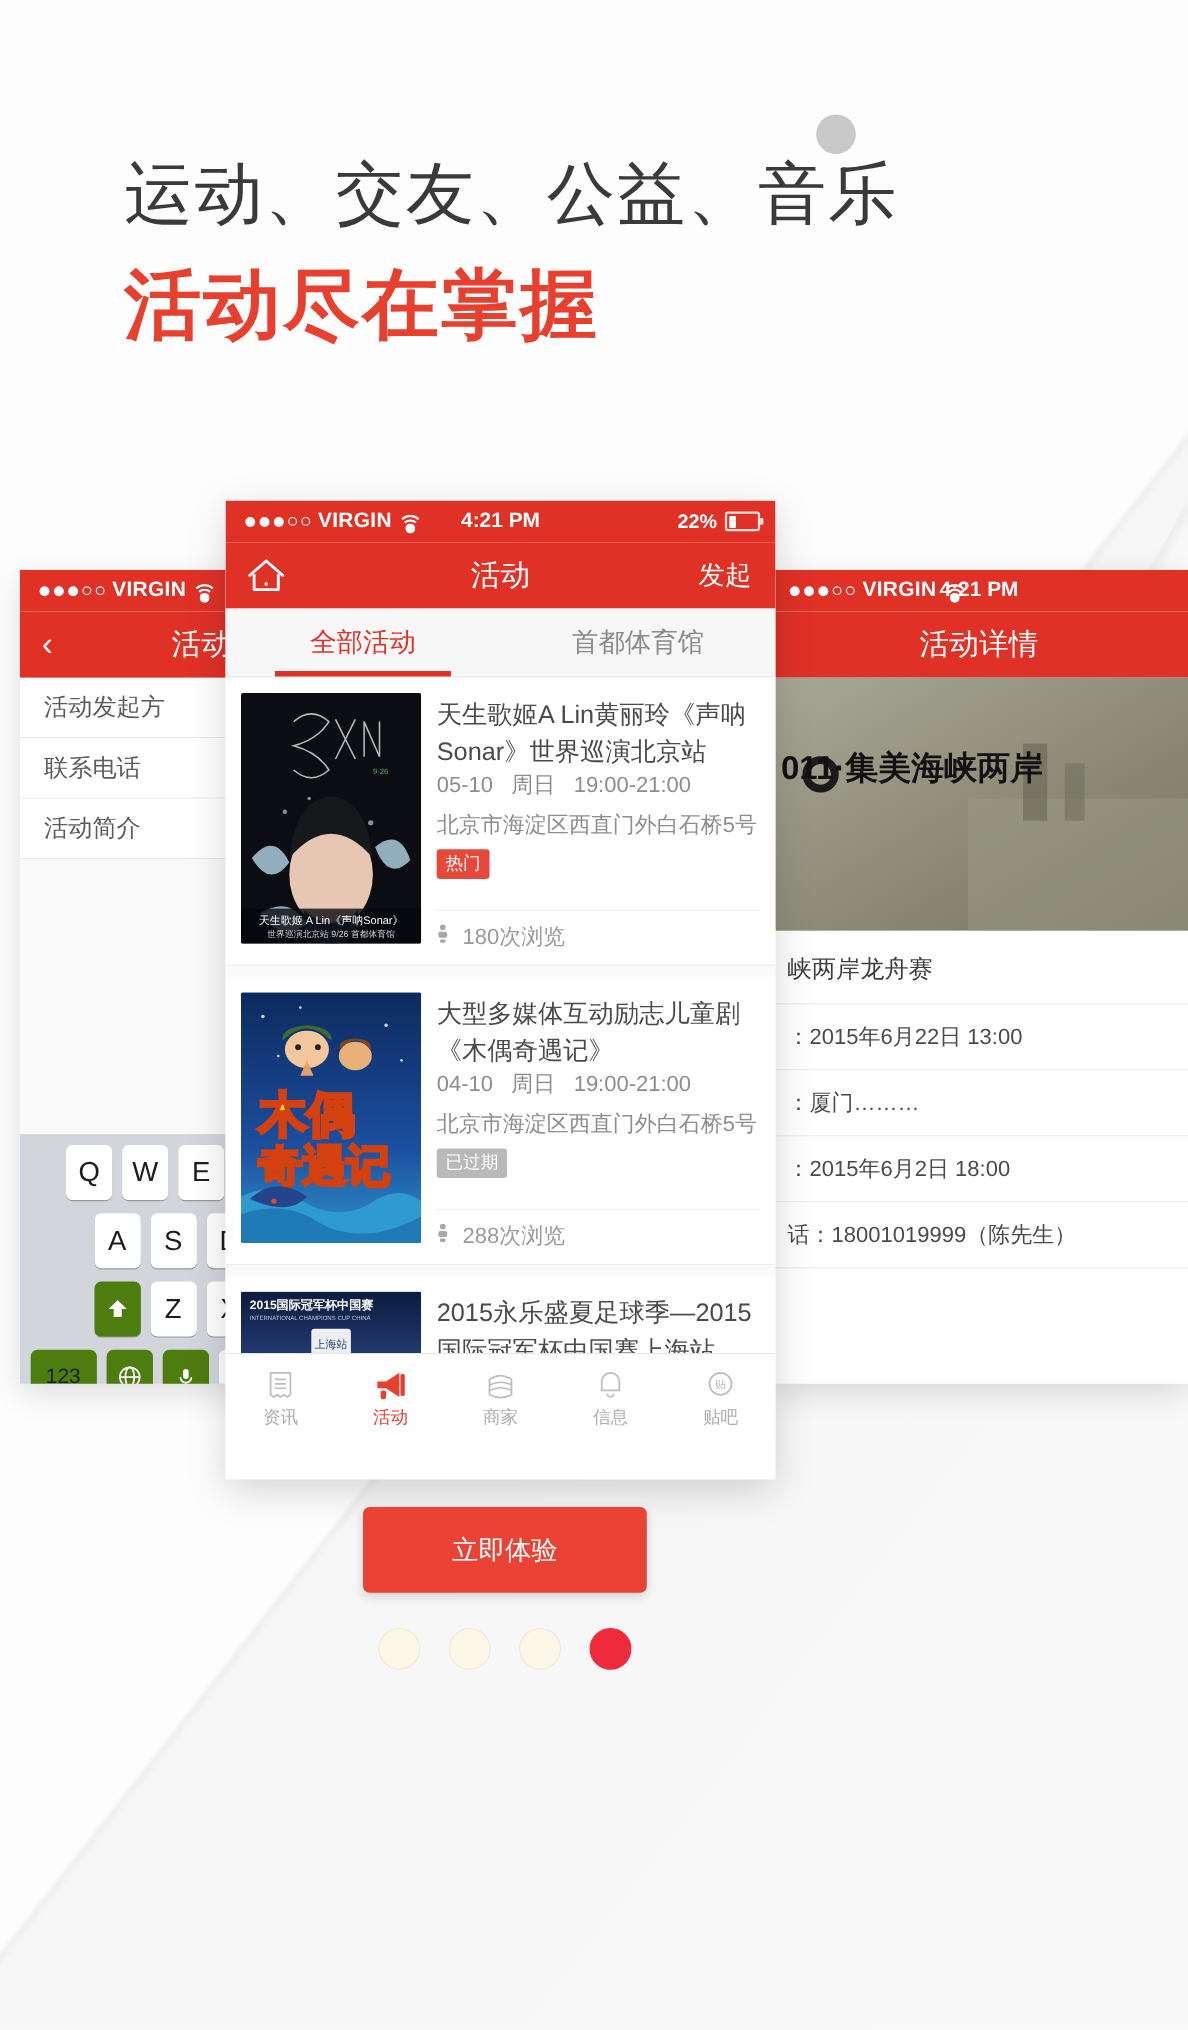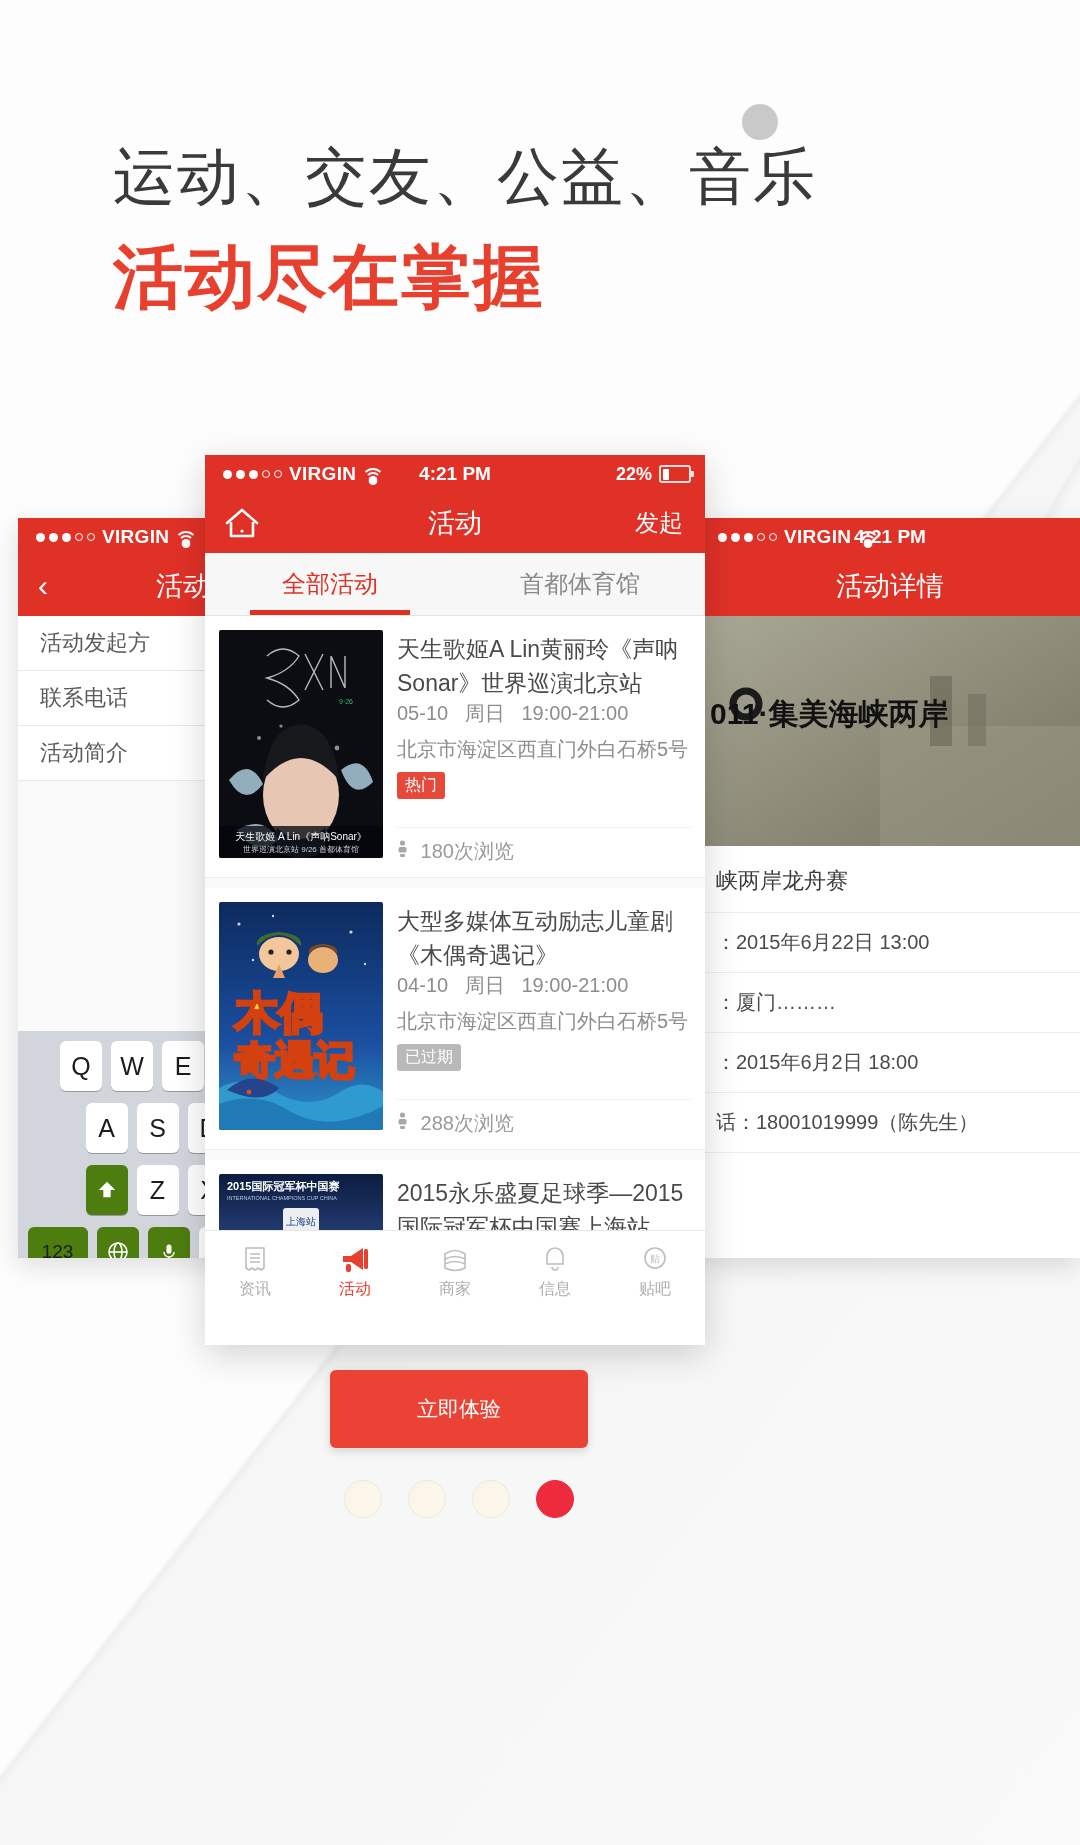--- a/index.html
+++ b/index.html
@@ -94,27 +94,27 @@
   .key{background:#fff;border-radius:6px;min-width:42px;height:50px;display:flex;align-items:center;
     justify-content:center;font-size:25px;color:#1c1c1c;box-shadow:0 1px 0 rgba(0,0,0,.28);}
   .key.dark{background:#4d7c0f;}
   .key.wide{min-width:60px;font-size:19px;}
   .key.space{min-width:140px;}
 
   
   #phone-right{left:700px;top:518px;width:380px;height:740px;
     box-shadow:0 8px 26px rgba(0,0,0,0.13);}
   .hero{height:230px;position:relative;overflow:hidden;background:#8c8a78;}
-  .hero-txt{position:absolute;left:10px;top:78px;font-size:30px;font-weight:700;color:#111;white-space:nowrap;}
+  .hero-txt{position:absolute;left:10px;top:62px;font-size:30px;font-weight:700;color:#111;white-space:nowrap;}
   .r-title{font-size:22px;color:#3d3d3d;padding:20px 16px 16px;border-bottom:1px solid #ececec;white-space:nowrap;}
   .r-row{font-size:20px;color:#4a4a4a;padding:16px;border-bottom:1px solid #ececec;white-space:nowrap;}
 
   
   #cta{position:absolute;left:330px;top:1370px;width:258px;height:78px;background:#ea4234;
-    border-radius:6px;display:flex;align-items:center;justify-content:center;color:#fff;font-size:21px;
+    border-radius:6px;display:flex;align-items:center;justify-content:center;color:#fff;font-size:24px;
     box-shadow:0 3px 10px rgba(0,0,0,0.14);font-family:Liberation Serif, serif;}
   #dots{position:absolute;left:330px;top:1480px;width:258px;display:flex;justify-content:center;
     align-items:center;gap:26px;}
   .pdot{width:36px;height:36px;border-radius:50%;background:#fbf6e7;border:1px solid #efe9d6;}
   .pdot.on{background:#ee2b3c;border-color:#ee2b3c;}
 </style>
 </head>
 <body>
 
 <div id="bg-wash"></div>

